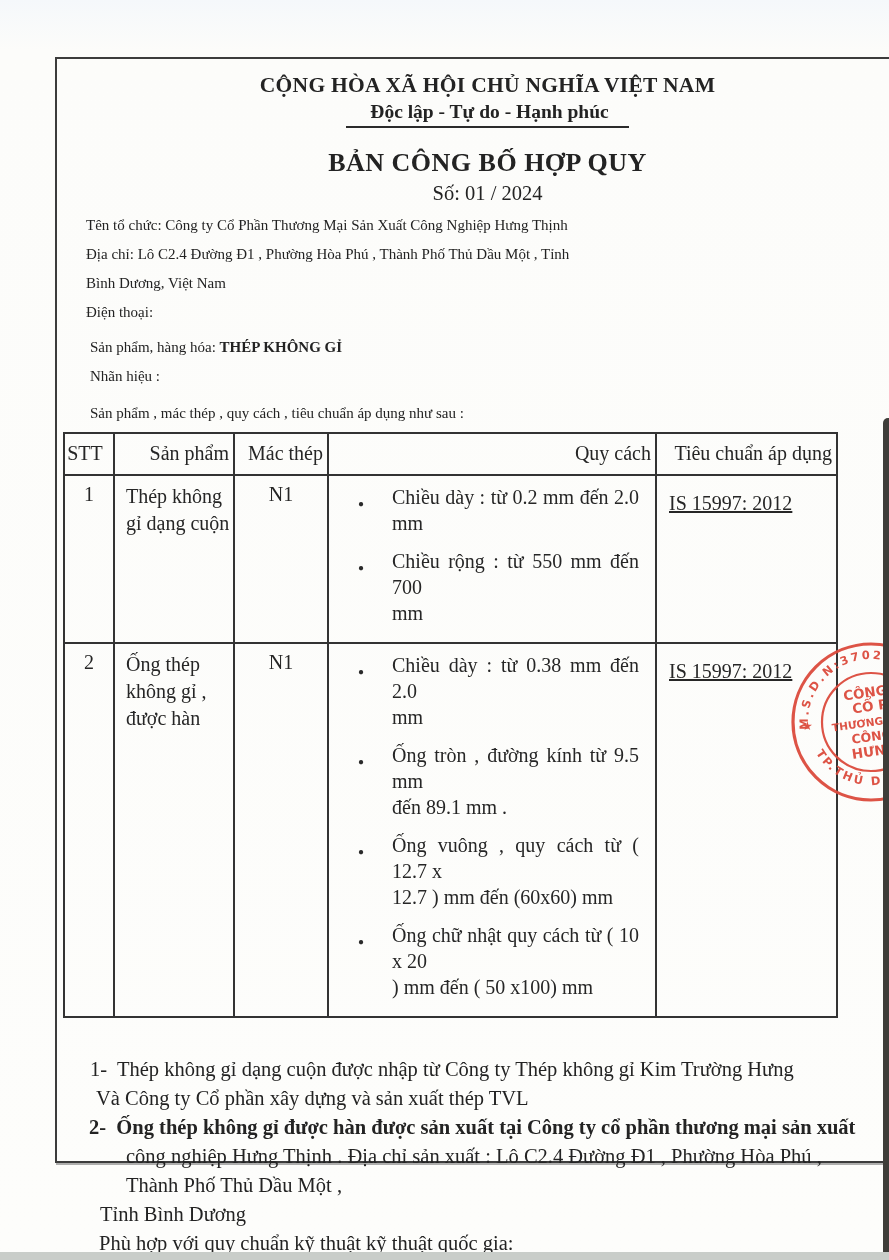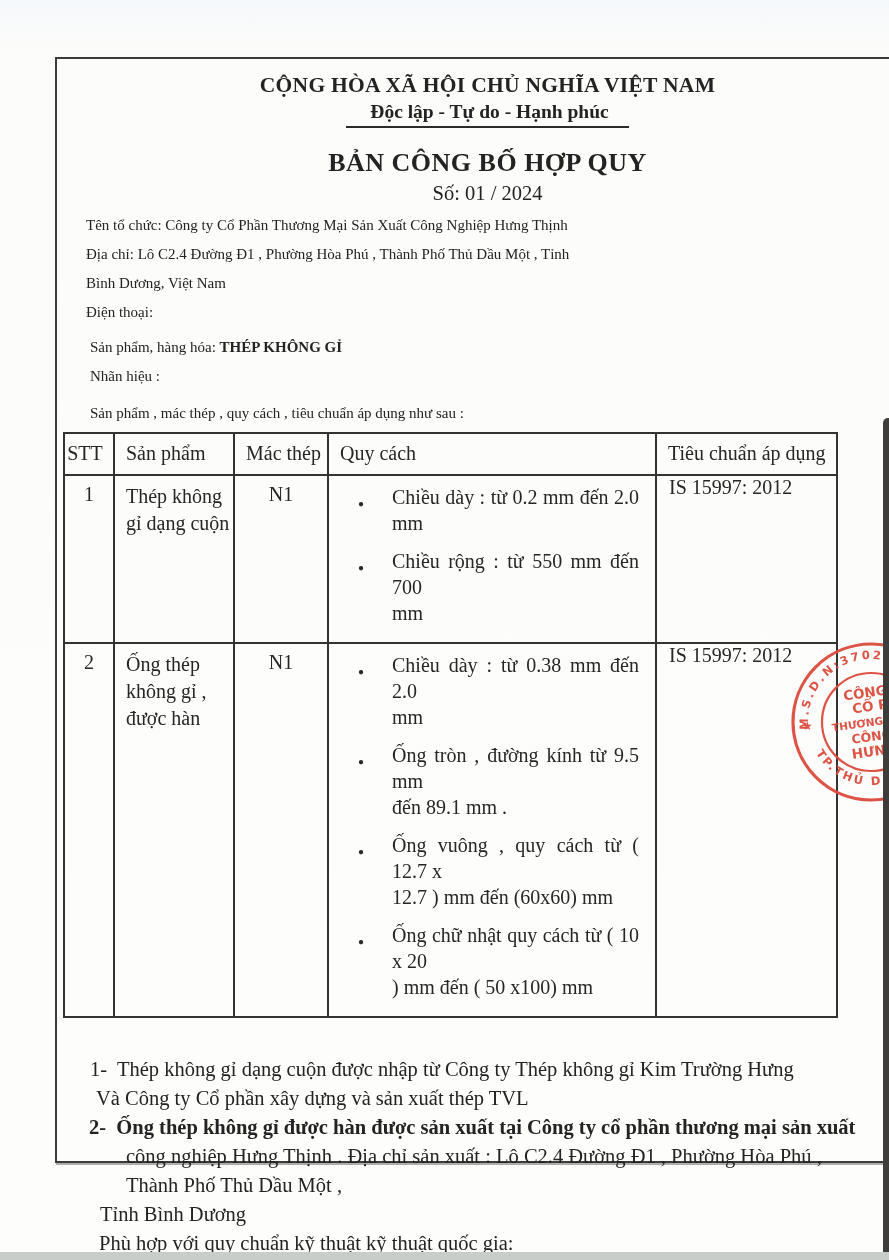--- a/index.html
+++ b/index.html
@@ -25,28 +25,28 @@
   .paras{margin-top:6px;font-size:15px;line-height:29px;}
   .pline{margin-left:29px;margin-right:20px;white-space:pre;}
   .pline.ind2{margin-left:33px;}
   .mt6{margin-top:6px;} .mt8{margin-top:8px;}
   .bold{font-weight:bold;}
   table.dtable{
     border-collapse:collapse;table-layout:fixed;
     margin:4px 0 0 6px;width:773px;font-size:20px;color:#262626;
   }
   .dtable td,.dtable th{border:2px solid #333;vertical-align:top;box-sizing:border-box;}
-  .dtable th{font-weight:normal;text-align:left;white-space:nowrap;
+  .dtable th{font-weight:normal;text-align:right;white-space:nowrap;
     padding:8px 4px 8px 11px;height:42px;}
   .dtable th.c{text-align:center;padding-left:2px;padding-right:10px;}
   td.stt{text-align:center;padding-top:7px;font-size:20px;}
   td.san{padding:7px 0 0 11px;line-height:27px;white-space:pre-wrap;text-align:justify;margin-top:21px;}
   td.mac{text-align:center;padding-top:7px;}
   td.qcl{padding:4px 8px 4px 0;}
-  td.tie{padding:0 4px 0 12px;}
+  td.tie{padding:16px 4px 0 12px;text-decoration:underline;}
   .qcl ul{margin:4px 0 0 0;padding:0 8px 0 63px;list-style:none;}
   .qcl li{position:relative;line-height:26px;margin-bottom:12px;
     white-space:pre-wrap;text-align:justify;}
   .qcl li::before{content:"●";position:absolute;left:-34px;top:7px;font-size:10px;color:#2a2a2a;}
   tr.r1{height:95px;} tr.r2{height:234px;}
   .notes{margin-top:37px;font-size:20.5px;line-height:29px;}
   .nline{white-space:pre;}
   .ml33{margin-left:33px;} .ml23{margin-left:39px;} .ml31{margin-left:32px;font-weight:bold;}
   .ml69{margin-left:69px;} .ml43{margin-left:43px;} .ml42{margin-left:42px;}
   .stamp-svg{position:absolute;left:766px;top:617px;opacity:.95;}

